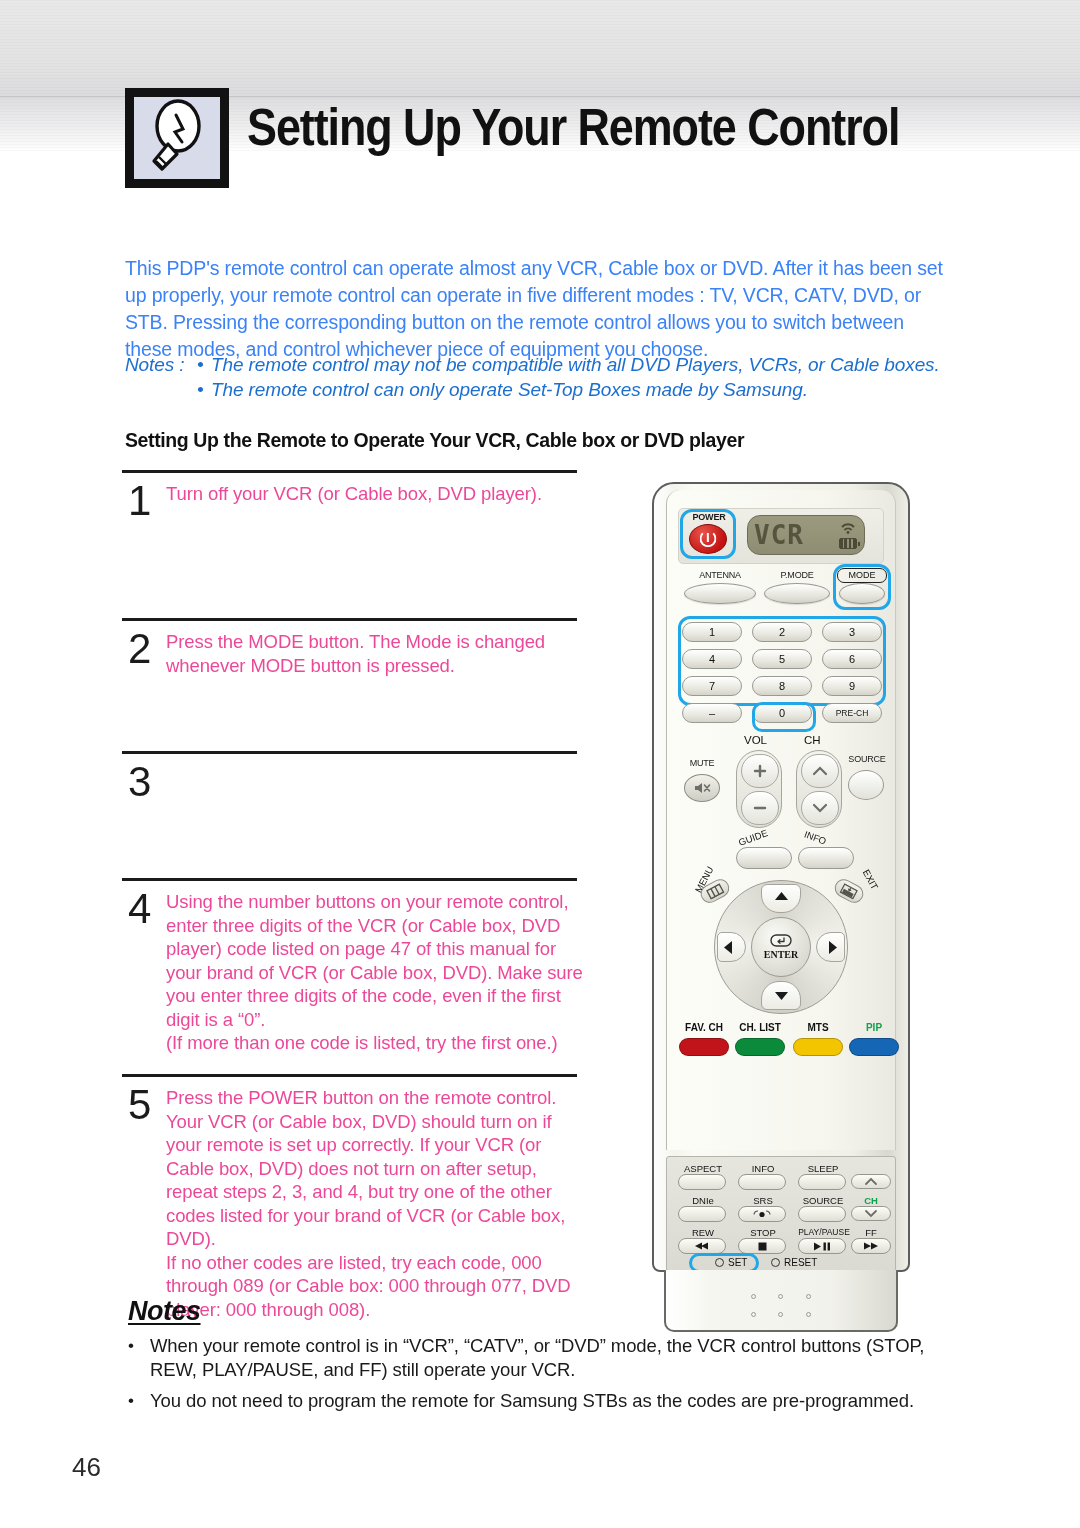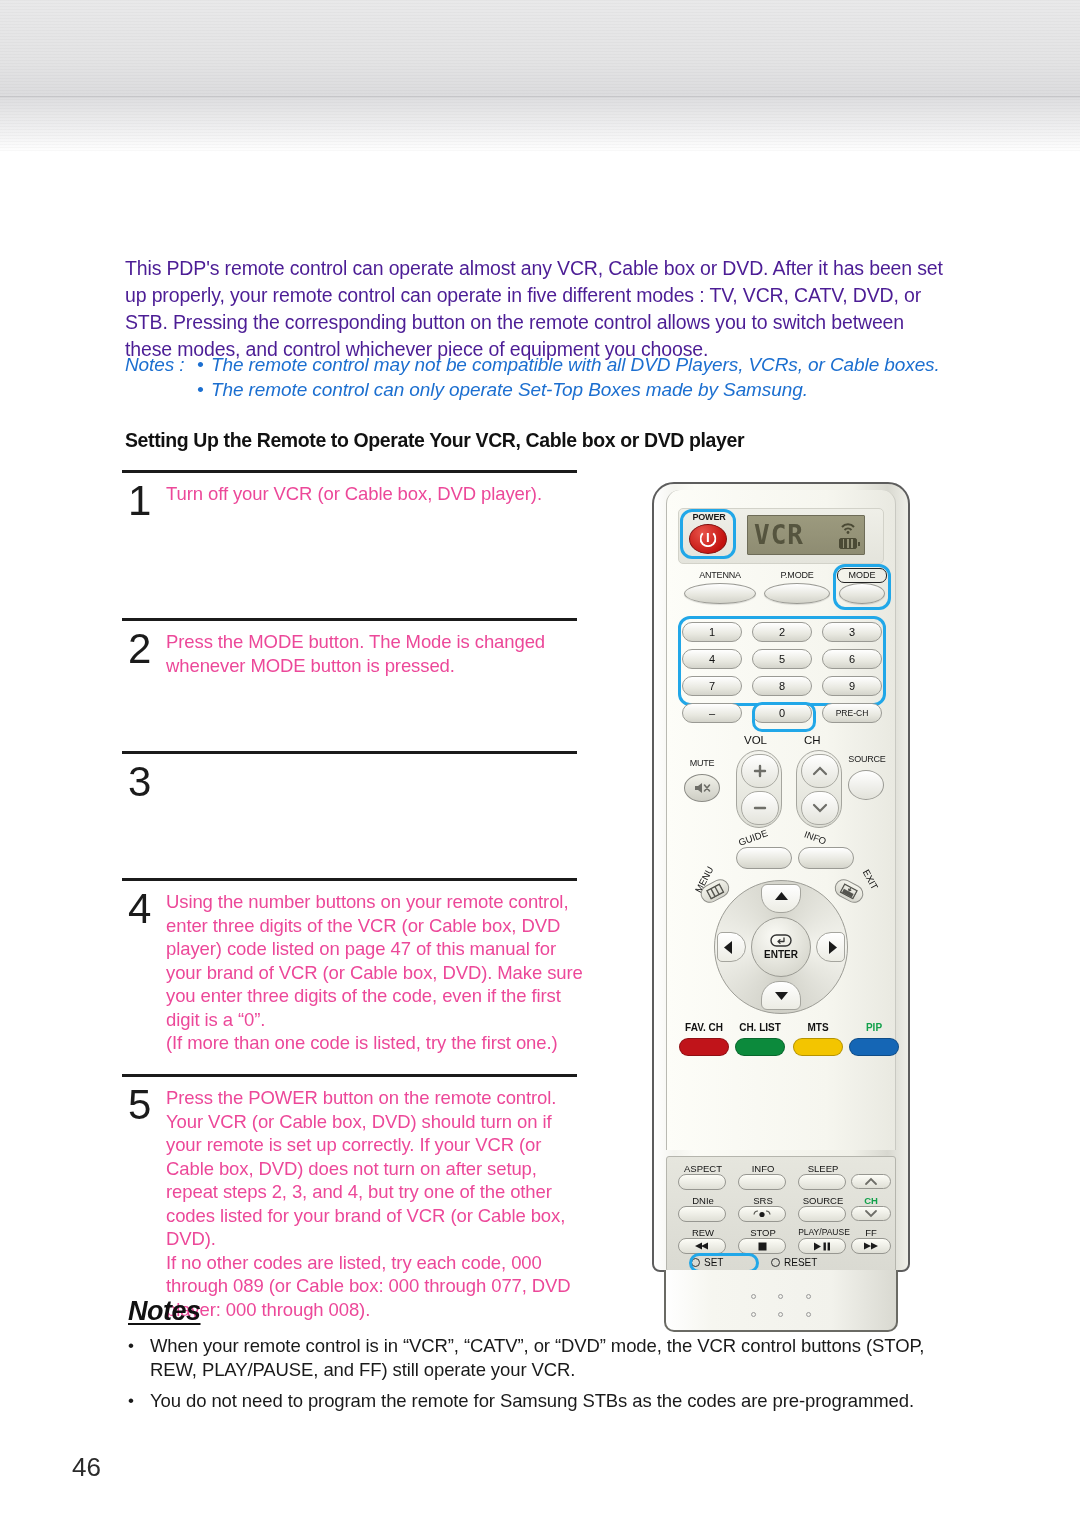--- a/index.html
+++ b/index.html
@@ -35,21 +35,21 @@
     font-family:"Liberation Sans", sans-serif;
     font-weight:bold; font-size:51px; line-height:1.0;
     letter-spacing:-1.2px; color:#111; white-space:nowrap;
     transform: scaleX(0.88); transform-origin: left top;
     padding-top:14px;
   }
 
   
   .intro{
     position:absolute; left:125px; top:255px; width:820px;
-    font-size:19.5px; line-height:27px; color:#4c1d95;
+    font-size:19.5px; line-height:27px; color:#3b82f6;
     font-family:"Liberation Sans", sans-serif; letter-spacing:-0.15px;
   }
   .notes-blue{
     position:absolute; left:125px; top:352px; width:830px;
     color:#1c6fd0; font-style:italic; font-size:19px; line-height:25px;
     letter-spacing:-0.1px;
   }
   .notes-blue .nb-row{ display:flex; }
   .notes-blue .nb-lead{ width:72px; flex:none; }
   .notes-blue .nb-bullet{ width:14px; flex:none; }
@@ -130,21 +130,21 @@
   }
   .power-btn:before{
     content:""; position:absolute; left:50%; top:30%; width:2.3px; height:9px;
     transform:translateX(-50%); background:#fff; z-index:2;
   }
   .hl-power{ left:28px; top:27px; width:56px; height:50px; }
 
   .lcd{
     position:absolute; left:95px; top:33px; width:118px; height:40px;
     background:linear-gradient(to bottom,#9c9a7e,#8e8c72); border:1.5px solid #6e6c58;
-    border-radius:1px; overflow:hidden;
+    border-radius:13px; overflow:hidden;
   }
   .lcd-text{
     position:absolute; left:6px; top:5px; font-size:26px; line-height:28px;
     color:#4b4a35; font-weight:bold; letter-spacing:1px;
     font-family:"DejaVu Sans Mono", monospace; opacity:0.85;
   }
   .lcd-sig{ position:absolute; right:8px; top:5px; width:16px; height:13px; }
   .lcd-bat{
     position:absolute; right:7px; top:22px; width:18px; height:11px;
     border:1.6px solid #4b4a35; border-radius:2px;
@@ -223,21 +223,21 @@
     position:absolute; width:40px; height:29px;
     background:linear-gradient(to bottom,#ffffff,#ececE4);
     border:1.2px solid #a5a59e;
   }
   .dpad-center{
     position:absolute; left:37px; top:37px; width:60px; height:60px; border-radius:50%;
     background:radial-gradient(circle at 40% 32%,#fbfbf6,#d9d9d0 75%,#c2c2b9);
     border:1.4px solid #9b9b94; display:flex; flex-direction:column;
     align-items:center; justify-content:center;
   }
-  .enter-lbl{ font-size:10px; font-weight:bold; color:#111; margin-top:1px; }
+  .enter-lbl{ font-size:10px; font-weight:bold; color:#111; margin-top:1px;font-family:Liberation Serif, serif; }
 
   
   .cbtn{ position:absolute; width:50px; height:18px; border-radius:9px; border:1px solid rgba(0,0,0,0.25); }
   .cbtn-lbl{ position:absolute; font-size:10px; font-weight:bold; color:#111; text-align:center; width:60px;}
 
   
   .lower{
     position:absolute; left:14px; top:674px; width:230px; height:116px;
     background:linear-gradient(to bottom,#e6e6de,#dadad2);
     border:1px solid #b5b5ad; border-radius:3px;
@@ -269,20 +269,32 @@
   }
 </style>
 </head>
 <body>
 
 <div class="page">
 
   <div class="top-band"></div>
   <div class="top-band-edge"></div>
 
+  <div class="header">
+    <div class="bulb-box">
+      <svg width="62" height="78" viewBox="0 0 62 78">
+        <ellipse cx="32" cy="27" rx="21" ry="25" fill="#ffffff" stroke="#111" stroke-width="3.4"></ellipse>
+        <path d="M22 45 L8 62 L16 70 L31 55 Z" fill="#ffffff" stroke="#111" stroke-width="3.2" stroke-linejoin="round"></path>
+        <line x1="13" y1="58" x2="20" y2="65" stroke="#111" stroke-width="2.4"></line>
+        <line x1="10" y1="62" x2="17" y2="69" stroke="#111" stroke-width="2.4"></line>
+        <path d="M30 16 L37 30 L29 33 L36 43" fill="none" stroke="#111" stroke-width="3" stroke-linecap="round"></path>
+      </svg>
+    </div>
+    <div class="page-title">Setting Up Your Remote Control</div>
+  </div>
 
   <div class="intro">This PDP's remote control can operate almost any VCR, Cable box or DVD. After it has been set up properly, your remote control can operate in five different modes : TV, VCR, CATV, DVD, or STB. Pressing the corresponding button on the remote control allows you to switch between these modes, and control whichever piece of equipment you choose.</div>
 
   <div class="notes-blue">
     <div class="nb-row">
       <span class="nb-lead">Notes :</span>
       <span class="nb-bullet">•</span>
       <span>The remote control may not be compatible with all DVD Players, VCRs, or Cable boxes.</span>
     </div>
     <div class="nb-row">
@@ -539,21 +551,21 @@
           <rect x="10.5" y="0.5" width="2.4" height="8" fill="#1a1a1a"></rect>
           <rect x="14.6" y="0.5" width="2.4" height="8" fill="#1a1a1a"></rect>
         </svg>
       </div>
       <div class="lp-btn" style="left:184px; top:81px; width:40px">
         <svg width="16" height="8" viewBox="0 0 16 8">
             <path d="M1 0.5 L8 4 L1 7.5 Z M8 0.5 L15 4 L8 7.5 Z" fill="#1a1a1a"></path>
           </svg>
       </div>
 
-      <div class="setreset" style="left:24px; top:100px">
+      <div class="setreset" style="left:48px; top:100px">
         <span class="circ"></span>
         <span>SET</span>
       </div>
       <div class="setreset" style="left:104px; top:100px">
         <span class="circ"></span>
         <span>RESET</span>
       </div>
       <div class="hl hl-set"></div>
     </div>
 

